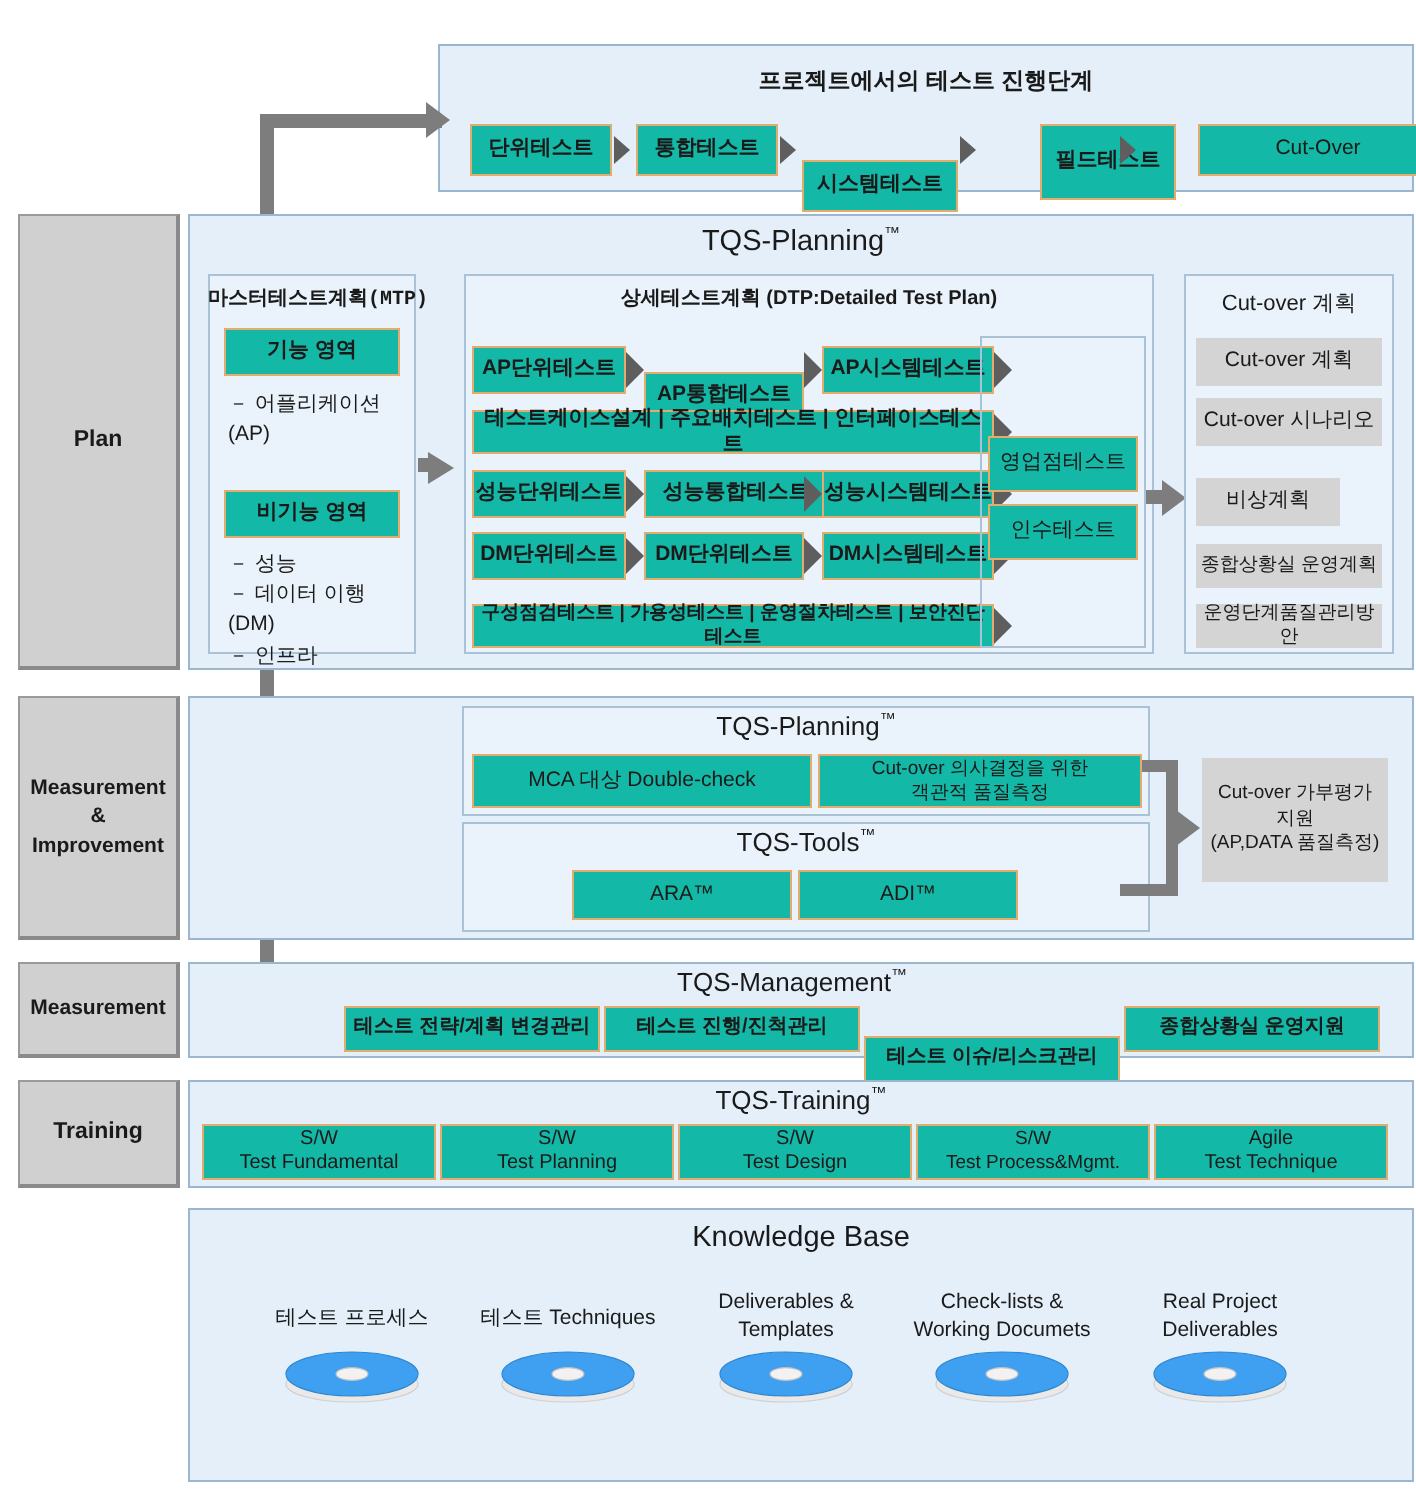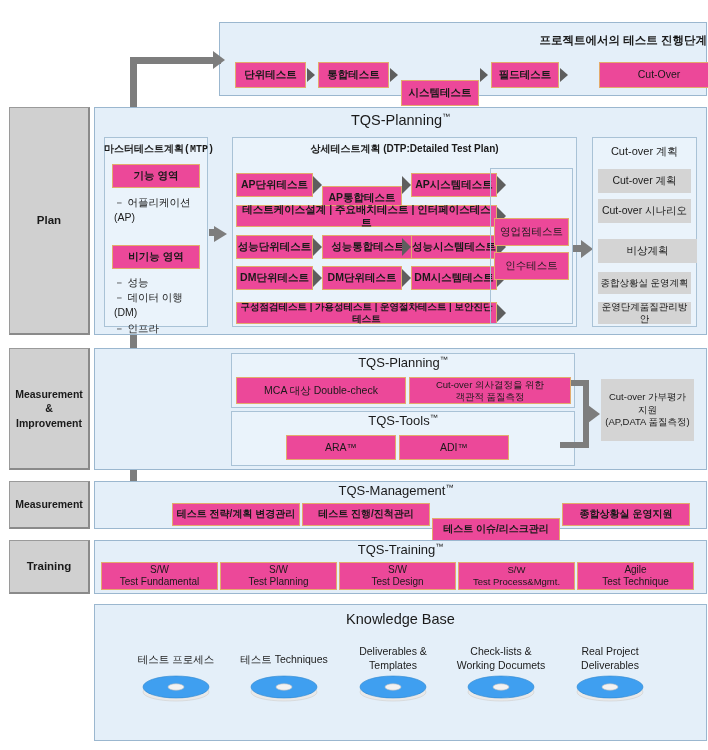--- a/index.html
+++ b/index.html
@@ -42,21 +42,21 @@
     text-align:center;
     font-size:11px;
     font-weight:bold;
     color:#1a1a1a;
     white-space:nowrap;
   }
   .tm { font-size:8px; vertical-align:super; }
 
   .obox {
     position:absolute;
-    background:#ec4899;
+    background:#14b8a6;
     border:1px solid #e3ab6c;
     display:flex; align-items:center; justify-content:center;
     text-align:center;
     font-size:10.5px; color:#1a1a1a;
     line-height:1.25;
     white-space:pre-line;
   }
   .obox.b { font-weight:bold; }
   .gbox {
     position:absolute;
@@ -109,32 +109,32 @@
     position:absolute; width:96px; text-align:center;
     font-size:10.5px; line-height:1.35; color:#1a1a1a;
     white-space:pre-line;
   }
 </style>
 </head>
 <body>
 
 <div class="panel" style="left:219px; top:22px; width:488px; height:74px;">
 </div>
-<div class="sec-title" style="left:219px; top:33px; width:488px; font-size:11.5px; font-weight:bold;text-align:right;">프로젝트에서의 테스트 진행단계</div>
+<div class="sec-title" style="left:219px; top:33px; width:488px; font-size:11.5px; font-weight:bold;">프로젝트에서의 테스트 진행단계</div>
 
 <div class="obox b" style="left:235px; top:62px; width:71px; height:26px;">단위테스트</div>
 <div class="chev sm" style="left:307px; top:68px;"></div>
 
 <div class="obox b" style="left:318px; top:62px; width:71px; height:26px;">통합테스트</div>
 <div class="chev sm" style="left:390px; top:68px;"></div>
 
 <div class="obox b" style="left:401px; top:62px; width:78px; height:26px;margin-top:18px;">시스템테스트</div>
 <div class="chev sm" style="left:480px; top:68px;"></div>
 
-<div class="obox b" style="left:491px; top:62px; width:68px; height:26px;">필드테스트</div>
+<div class="obox b" style="left:520px; top:62px; width:68px; height:38px;">필드테스트</div>
 <div class="chev sm" style="left:560px; top:68px;"></div>
 
 <div class="obox" style="left:571px; top:62px; width:120px; height:26px;margin-left:28px;">Cut-Over</div>
 
 <div class="ln" style="left:130px; top:57px; width:7px; height:452px;"></div>
 
 <div class="ln" style="left:130px; top:57px; width:91px; height:7px;"></div>
 <div class="arrowR" style="left:213px; top:51px;"></div>
 
 <div class="ln" style="left:130px; top:502px; width:30px; height:7px;"></div>
@@ -191,21 +191,21 @@
 <div class="obox" style="left:494px; top:218px; width:75px; height:28px;">영업점테스트</div>
 <div class="obox" style="left:494px; top:252px; width:75px; height:28px;">인수테스트</div>
 
 <div class="ln" style="left:573px; top:245px; width:10px; height:7px;"></div>
 <div class="arrowR" style="left:581px; top:240px; border-left-width:12px;"></div>
 
 <div class="inner" style="left:592px; top:137px; width:105px; height:190px;"></div>
 <div class="sub-title" style="left:592px; top:144px; width:105px; font-weight:normal;">Cut-over 계획</div>
 <div class="gbox" style="left:598px; top:169px; width:93px; height:24px;">Cut-over 계획</div>
 <div class="gbox" style="left:598px; top:199px; width:93px; height:24px;">Cut-over 시나리오</div>
-<div class="gbox" style="left:598px; top:239px; width:99px; height:24px;">비상계획</div>
+<div class="gbox" style="left:598px; top:239px; width:72px; height:24px;">비상계획</div>
 <div class="gbox" style="left:598px; top:272px; width:93px; height:22px; font-size:9.5px;">종합상황실 운영계획</div>
 <div class="gbox" style="left:598px; top:302px; width:93px; height:22px; font-size:9.5px;">운영단계품질관리방안</div>
 
 <div class="row-label" style="left:9px; top:348px; width:81px; height:122px; white-space:pre-line; font-size:10.5px;">Measurement
 &amp;
 Improvement</div>
 
 <div class="panel" style="left:94px; top:348px; width:613px; height:122px;"></div>
 
 <div class="inner" style="left:231px; top:353px; width:344px; height:55px;"></div>

